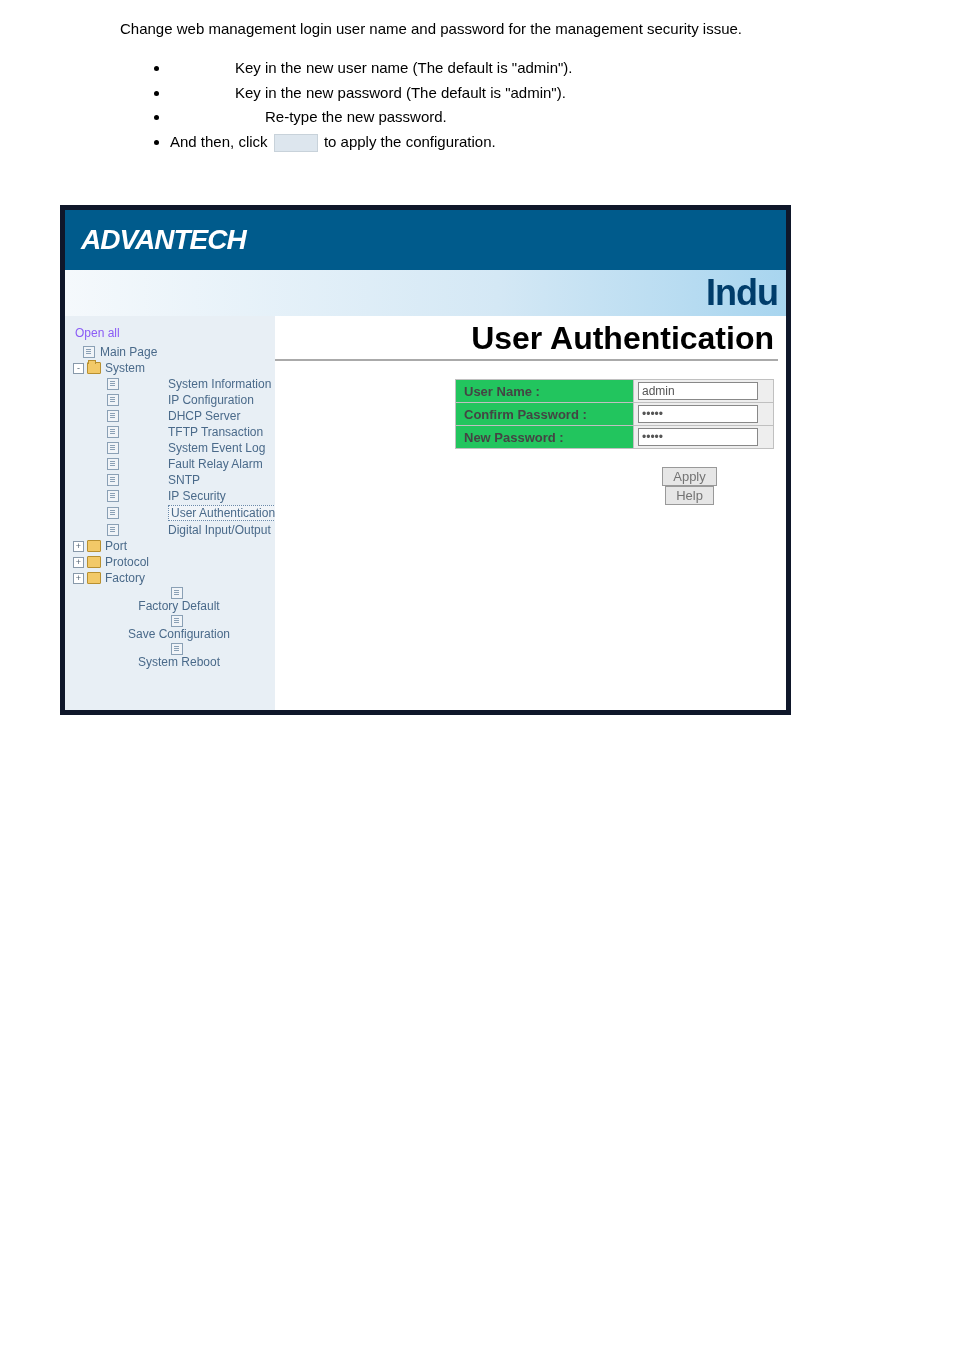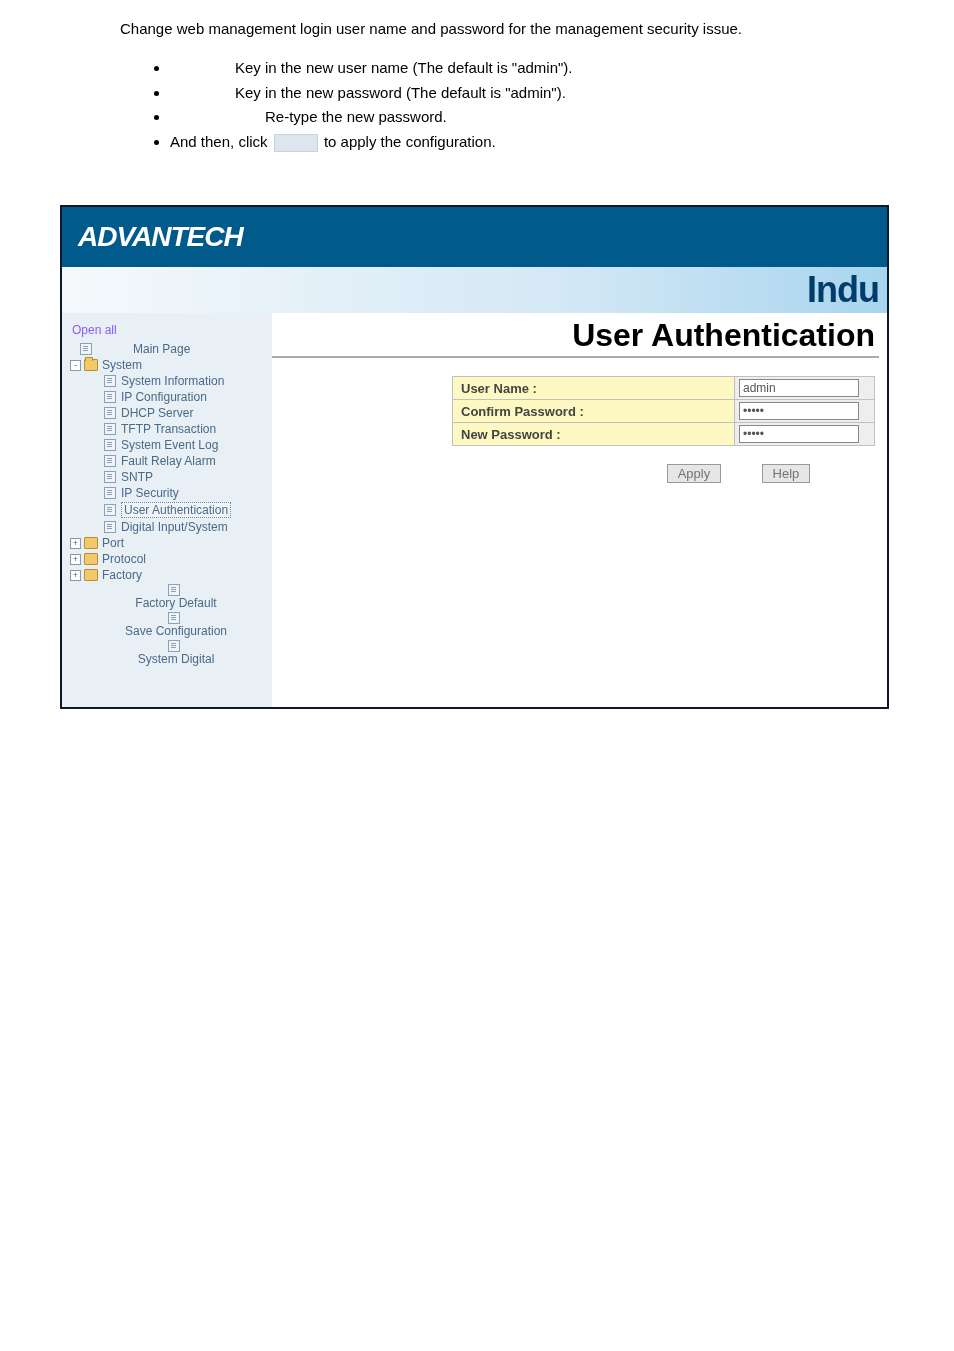--- a/index.html
+++ b/index.html
@@ -20,22 +20,22 @@
       width: 44px;
       height: 18px;
       background: #dde6ee;
       border: 1px solid #c8d2da;
       vertical-align: middle;
       margin: 0 2px;
     }
     
     .app-frame {
       margin: 20px 60px 0 60px;
-      border: 2px solid #0f172a;
-      width: 829px;
+      border: 5px solid #0f172a;
+      width: 731px;
       overflow: hidden;
     }
     
     .top-banner {
       background: #005b8c;
       height: 60px;
       display: flex;
       align-items: center;
       padding-left: 16px;
     }
@@ -74,22 +74,22 @@
       font-size: 12px;
       color: #4a6a8a;
     }
     .open-all { color: #8b5cf6; margin: 0 0 4px 4px; font-size: 12px; }
     .tree-root { list-style: none; }
     .tree-item {
       display: flex;
       align-items: center;
       padding: 1px 0 1px 2px;
     }
-    .tree-item.level1 { margin-left: 10px; gap: 36px; }
-    .tree-item.level2 { margin-left: 34px; }
+    .tree-item.level1 { margin-left: 10px; }
+    .tree-item.level2 { margin-left: 34px; gap: 44px; }
     .tree-item.level1b { margin-left: 16px; flex-direction: column; }
     
     .expand-box {
       width: 11px;
       height: 11px;
       border: 1px solid #8899aa;
       background: #fff;
       font-size: 9px;
       line-height: 9px;
       text-align: center;
@@ -159,21 +159,21 @@
     .form-area {
       margin: 18px 12px 0 180px;
     }
     .form-table {
       border-collapse: collapse;
       width: 100%;
     }
     .form-table td {
       border: 1px solid #c0c0c0;
       padding: 3px 8px;
-      background: #fef9c3;
+      background: #22c55e;
       font-size: 13px;
       font-weight: bold;
       color: #444;
     }
     .form-table td.val-cell {
       background: #eeeeee;
       width: 140px;
       padding: 2px 4px;
     }
     .form-table input[type="text"],
@@ -270,21 +270,21 @@
         <li class="tree-item level2">
             <span class="doc-icon"></span>
             <span class="tree-label">IP Security</span>
           </li>
         <li class="tree-item level2">
             <span class="doc-icon"></span>
             <span class="tree-label selected">User Authentication</span>
           </li>
         <li class="tree-item level2">
             <span class="doc-icon"></span>
-            <span class="tree-label">Digital Input/System</span>
+            <span class="tree-label">Digital Input/Output</span>
           </li>
 
         <li class="tree-item" style="margin-left:0">
           <span class="expand-box">+</span>
           <span class="folder-icon"></span>
           <span class="tree-label">Port</span>
         </li>
         <li class="tree-item" style="margin-left:0">
           <span class="expand-box">+</span>
           <span class="folder-icon"></span>
@@ -298,21 +298,21 @@
         <li class="tree-item level1b">
             <span class="doc-icon"></span>
             <span class="tree-label">Factory Default</span>
           </li>
         <li class="tree-item level1b">
             <span class="doc-icon"></span>
             <span class="tree-label">Save Configuration</span>
           </li>
         <li class="tree-item level1b">
             <span class="doc-icon"></span>
-            <span class="tree-label">System Digital</span>
+            <span class="tree-label">System Reboot</span>
           </li>
       </ul>
     </div>
 
     <div class="main-pane">
       <h1 class="page-title">User Authentication</h1>
 
       <div class="form-area">
         <table class="form-table">
           <tbody>

